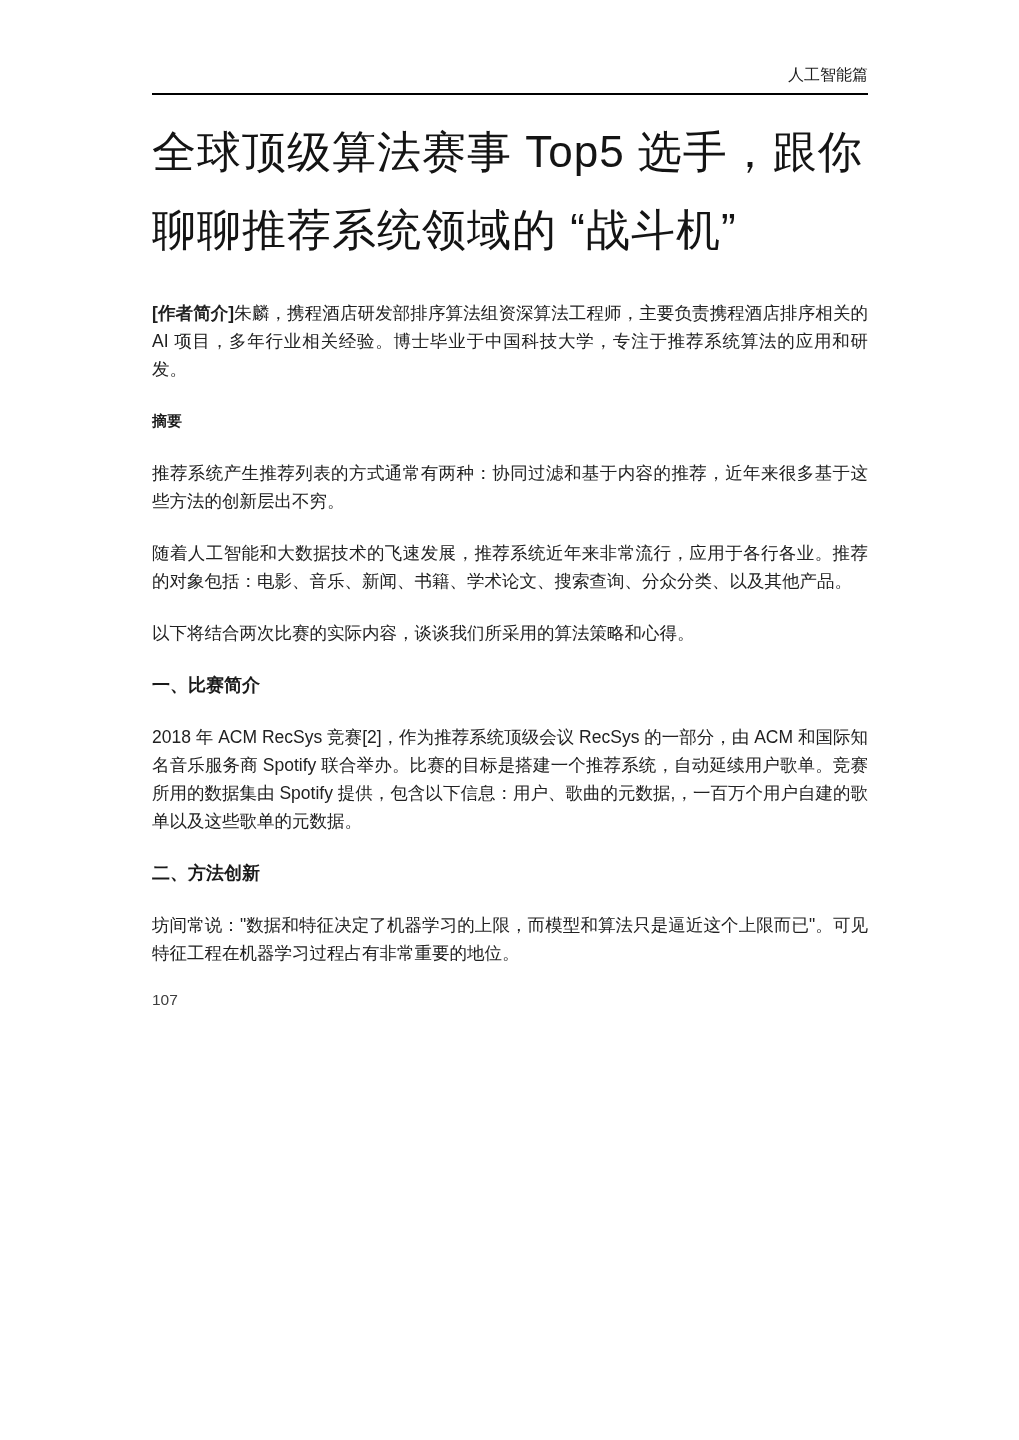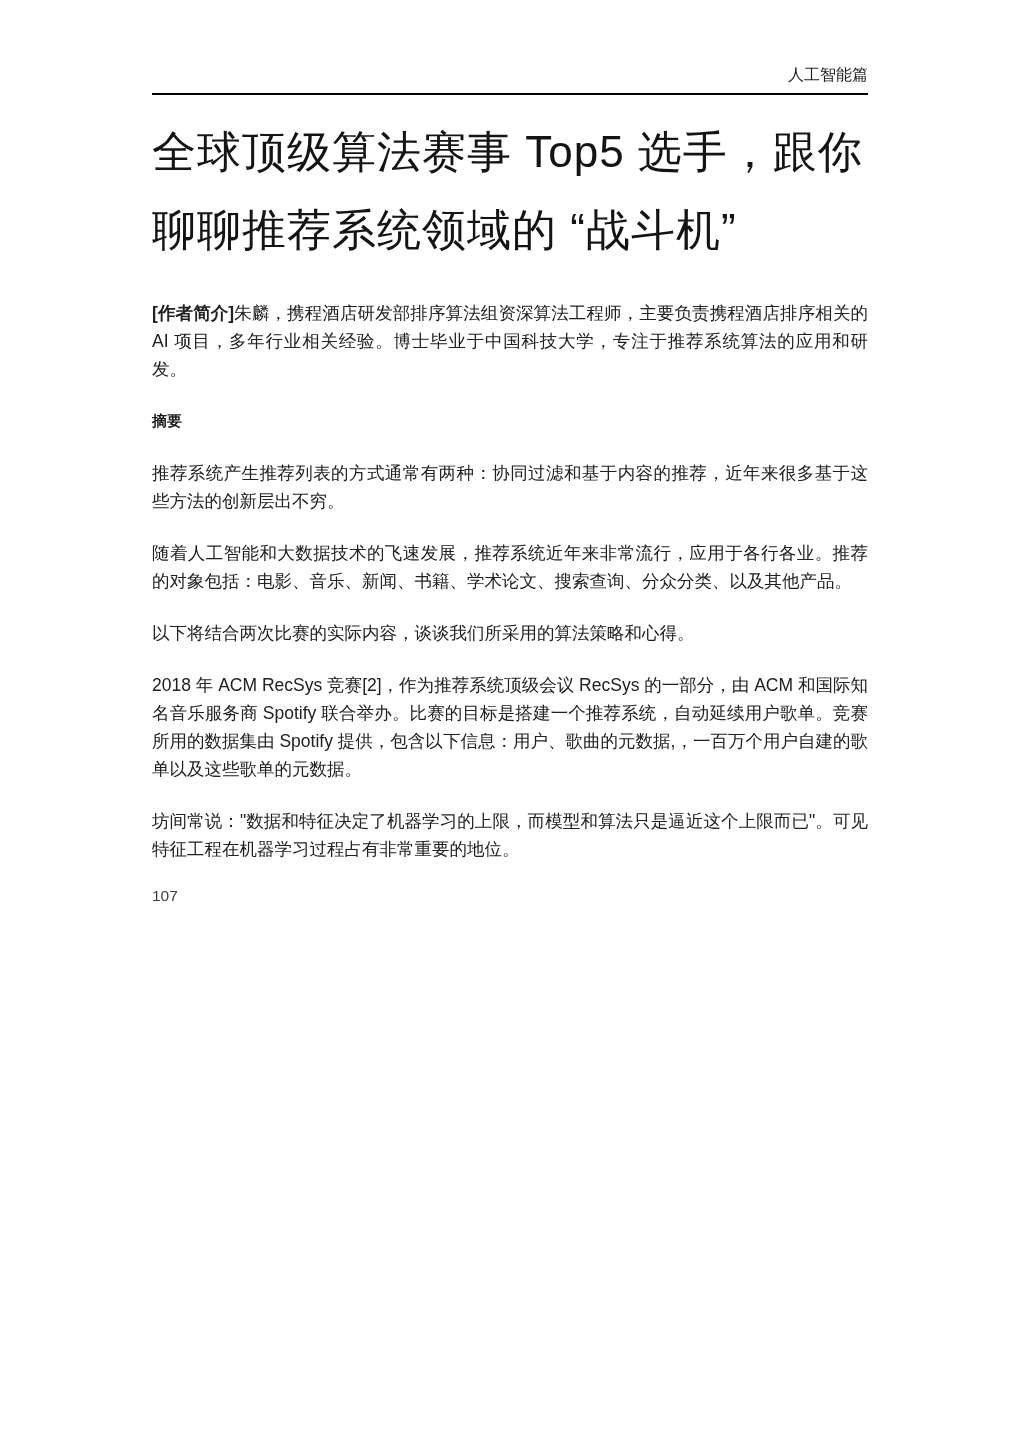--- a/index.html
+++ b/index.html
@@ -84,23 +84,25 @@
 
   <h2 class="h-small">摘要</h2>
 
   <p class="para">推荐系统产生推荐列表的方式通常有两种：协同过滤和基于内容的推荐，近年来很多基于这些方法的创新层出不穷。</p>
 
   <p class="para">随着人工智能和大数据技术的飞速发展，推荐系统近年来非常流行，应用于各行各业。推荐的对象包括：电影、音乐、新闻、书籍、学术论文、搜索查询、分众分类、以及其他产品。</p>
 
 
   <p class="para">以下将结合两次比赛的实际内容，谈谈我们所采用的算法策略和心得。</p>
 
+  <h2 class="h-section">一、比赛简介</h2>
 
 
   <p class="para">2018 年 ACM RecSys 竞赛[2]，作为推荐系统顶级会议 RecSys 的一部分，由 ACM 和国际知名音乐服务商 Spotify 联合举办。比赛的目标是搭建一个推荐系统，自动延续用户歌单。竞赛所用的数据集由 Spotify 提供，包含以下信息：用户、歌曲的元数据,，一百万个用户自建的歌单以及这些歌单的元数据。</p>
 
+  <h2 class="h-section">二、方法创新</h2>
 
 
   <p class="para">坊间常说："数据和特征决定了机器学习的上限，而模型和算法只是逼近这个上限而已"。可见特征工程在机器学习过程占有非常重要的地位。</p>
 
   <div class="page-number">107</div>
 
 </div>
 
 </body></html>

